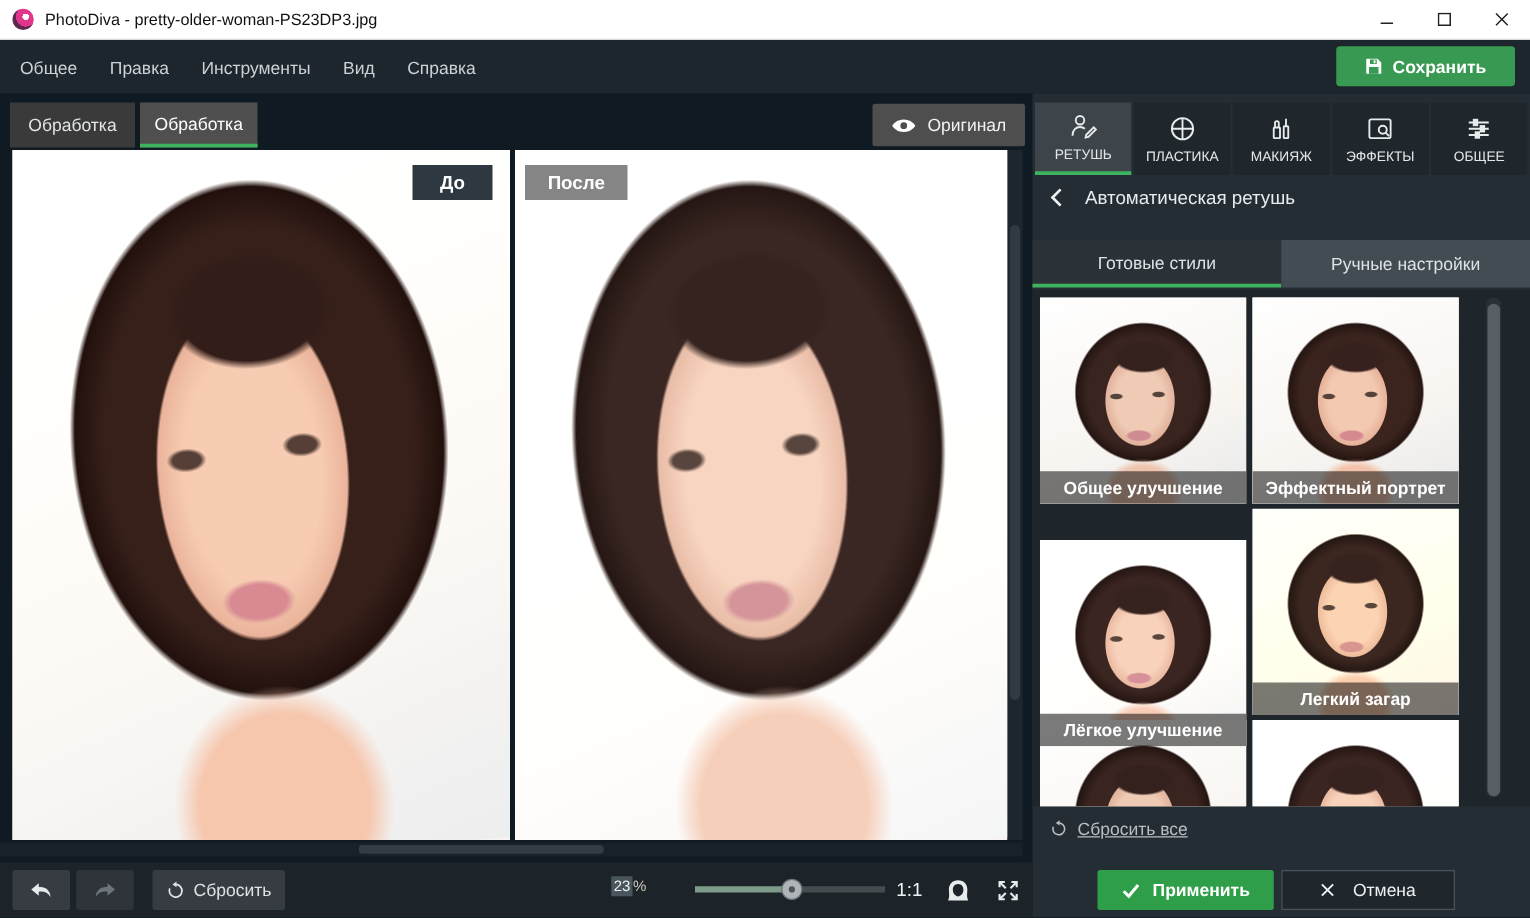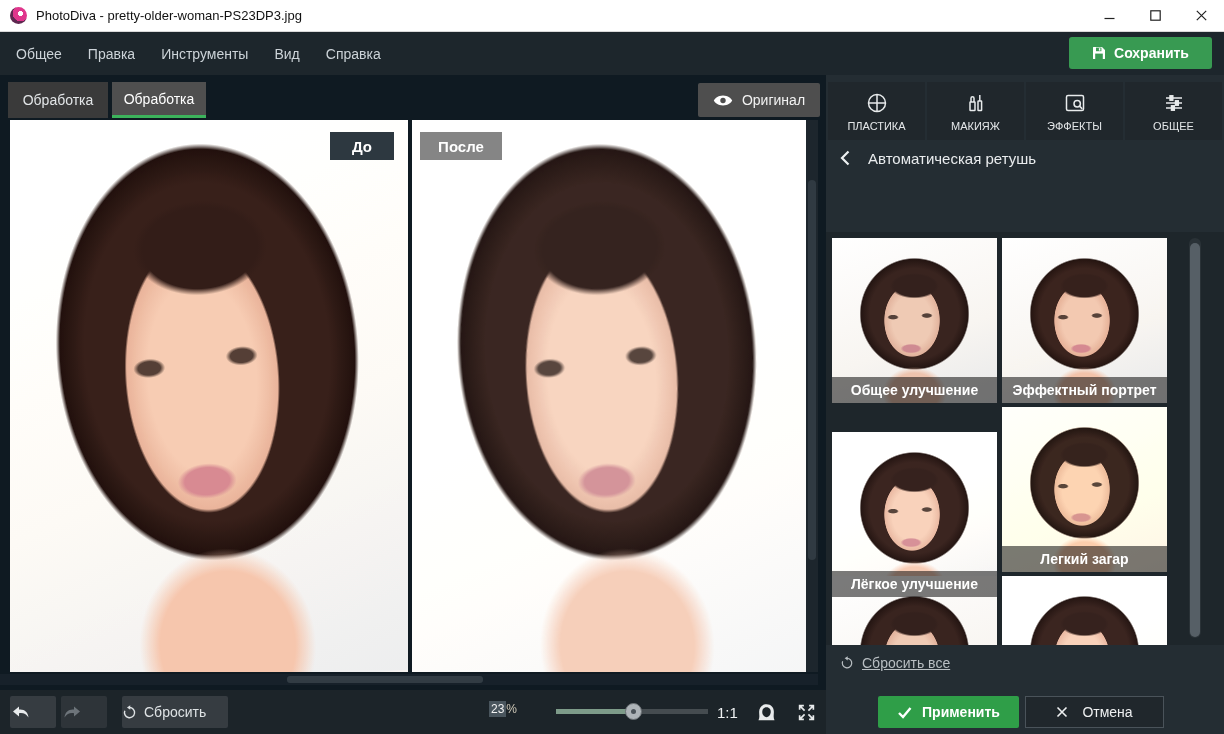--- a/index.html
+++ b/index.html
@@ -58,21 +58,21 @@
   .label-after  { left:8px;  width:82px; background:rgba(126,126,126,0.95); }
 
   .vscroll { position:absolute; left:806px; top:45px; width:12px; height:552px; background:#1d262d; }
   .vscroll .thumb-bar { position:absolute; left:2px; top:60px; width:8px; height:380px; background:#303a42; border-radius:4px; }
   .hscroll { position:absolute; left:0; top:599px; width:818px; height:11px; background:#17212a; }
   .hscroll .thumb-bar { position:absolute; left:287px; top:2px; width:196px; height:7px; background:#323c44; border-radius:3px; }
 
   
   .toolbar { position:absolute; left:0; top:690px; width:826px; height:44px; background:#1c2429; }
   .tb-btn { position:absolute; top:6px; height:32px; background:#363c41; border:none; border-radius:2px;
-            display:flex; align-items:center; gap:7px; color:#dfe3e5; font-size:14px; }
+            display:flex; align-items:center; justify-content:center; gap:7px; color:#dfe3e5; font-size:14px; }
   .btn-undo { left:10px; width:46px; }
   .btn-redo { left:61px; width:46px; background:#2e3439; }
   .btn-reset { left:122px; width:106px; }
   .zoom-readout { position:absolute; left:489px; top:12px; font-size:12px; color:#cfc9b8; }
   .zoom-readout .sel { background:#49555d; color:#f2f2f2; padding:1px 2px; }
   .slider { position:absolute; left:556px; top:708px; width:152px; height:8px; }
   .slider .trk-l { position:absolute; left:0; top:1px; width:77px; height:5px; background:#7d9b89; }
   .slider .trk-r { position:absolute; left:77px; top:1px; width:75px; height:5px; background:#454c50; }
   .slider .knob { position:absolute; left:69px; top:-5px; width:17px; height:17px; border-radius:50%;
                   background:#aeb4b8; border:1px solid #6c7276; }
@@ -231,20 +231,28 @@
     <svg width="19" height="19" viewBox="0 0 18 18" stroke="#e8ebec" stroke-width="1.6" fill="none">
       <path d="M2.5 6.5 V2.5 H6.5 M2.5 2.5 L7.2 7.2"></path>
         <path d="M11.5 2.5 H15.5 V6.5 M15.5 2.5 L10.8 7.2"></path>
       <path d="M2.5 11.5 V15.5 H6.5 M2.5 15.5 L7.2 10.8"></path>
         <path d="M15.5 11.5 V15.5 H11.5 M15.5 15.5 L10.8 10.8"></path>
     </svg>
   </button>
 
   <div class="sidebar">
     <div class="tool-tabs">
+      <button class="tool-tab active">
+        <svg width="24" height="24" viewBox="0 0 24 24" fill="none" stroke="#e8ebec" stroke-width="1.5">
+            <circle cx="9" cy="7.2" r="3.4"></circle>
+            <path d="M3 19.5 C3 14.8 6 12.6 9 12.6 C10.6 12.6 11.9 13.2 12.9 14"></path>
+            <path d="M14 18.8 L20 12.8 L21.7 14.5 L15.7 20.5 L13.5 21 Z"></path>
+          </svg>
+        <span>РЕТУШЬ</span>
+      </button>
       <button class="tool-tab">
         <svg width="24" height="24" viewBox="0 0 24 24" fill="none" stroke="#e8ebec" stroke-width="1.5">
             <circle cx="12" cy="12" r="8.5"></circle>
             <line x1="3.5" y1="12" x2="20.5" y2="12"></line>
             <line x1="12" y1="3.5" x2="12" y2="20.5"></line>
           </svg>
         <span>ПЛАСТИКА</span>
       </button>
       <button class="tool-tab">
         <svg width="24" height="24" viewBox="0 0 24 24" fill="none" stroke="#e8ebec" stroke-width="1.5">
@@ -278,20 +286,24 @@
 
     <div class="panel-header">
       <span class="chev">
         <svg width="10" height="16" viewBox="0 0 10 16">
             <polyline points="8.5,1.5 2,8 8.5,14.5" fill="none" stroke="#eef1f2" stroke-width="2.2"></polyline>
           </svg>
       </span>
       <span>Автоматическая ретушь</span>
     </div>
 
+    <div class="style-tabs">
+      <button class="style-tab active">Готовые стили</button>
+      <button class="style-tab">Ручные настройки</button>
+    </div>
 
     <div class="styles-area">
       <div class="thumb" style="left:6px; top:6px;">
         <div class="portrait"></div>
         <div class="cap">Общее улучшение</div>
       </div>
       <div class="thumb selected" style="left:176px; top:6px;">
         <div class="portrait f-sat"></div>
         <div class="cap">Эффектный портрет</div>
       </div>

